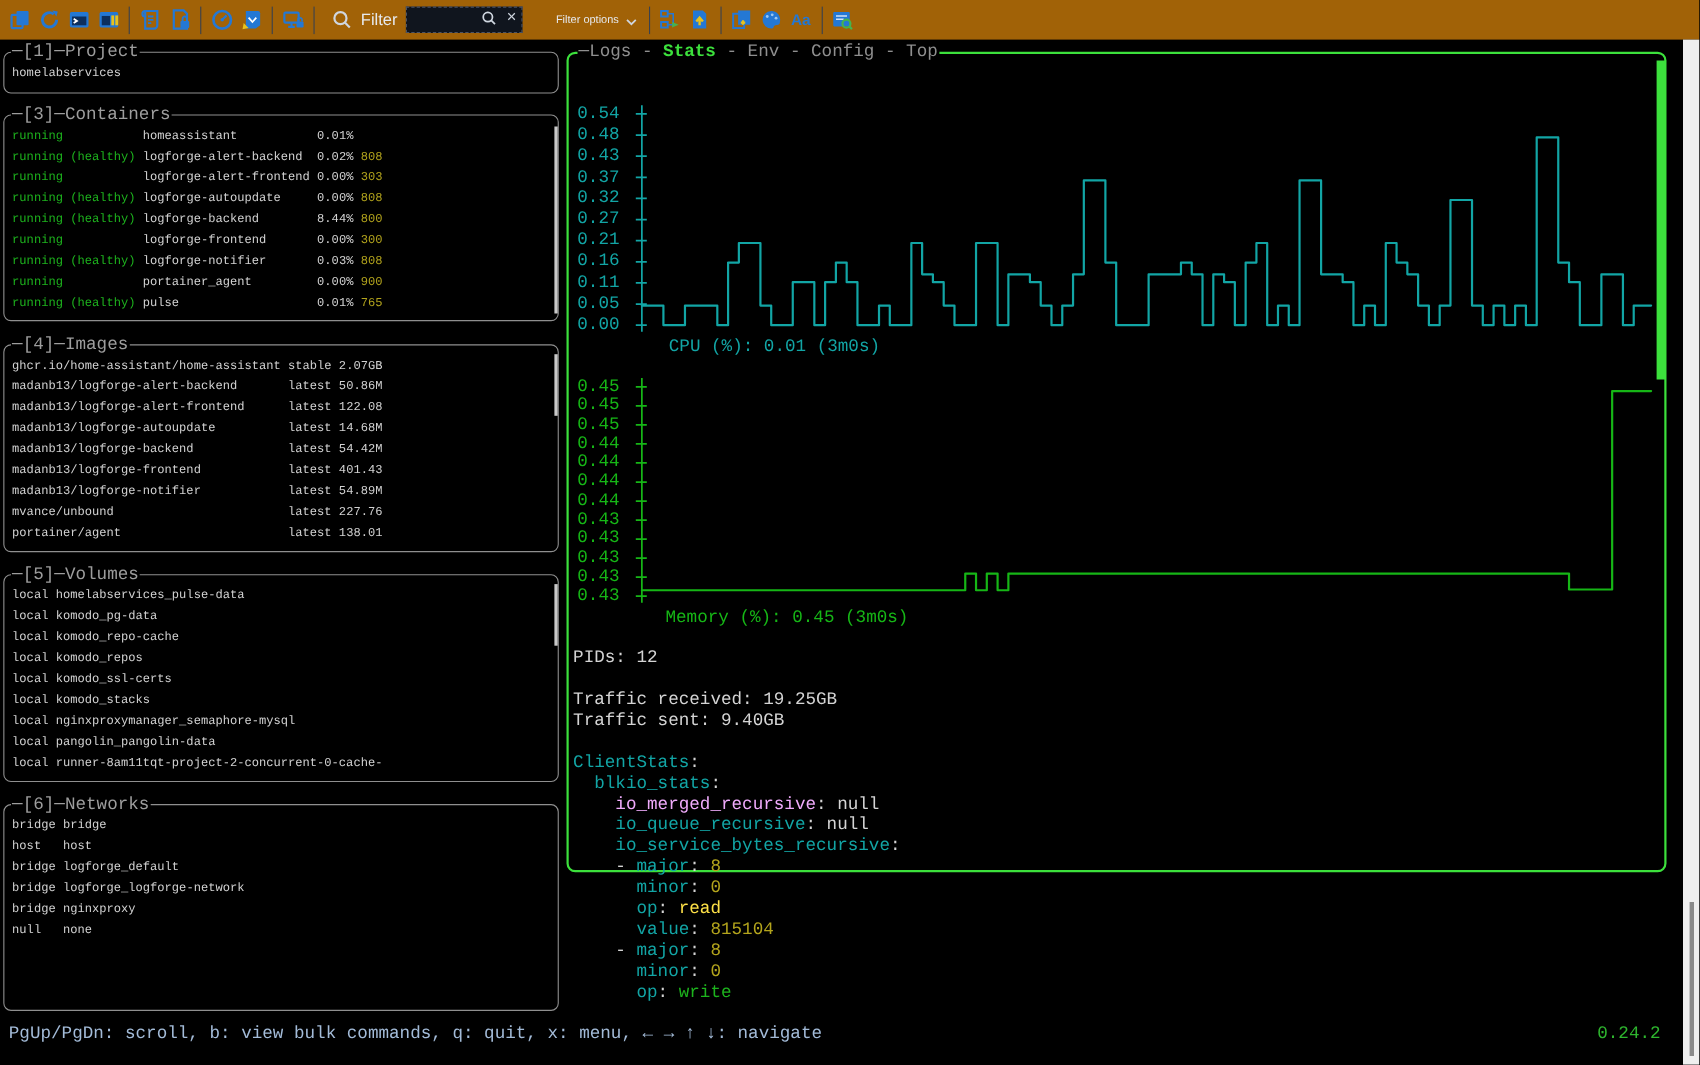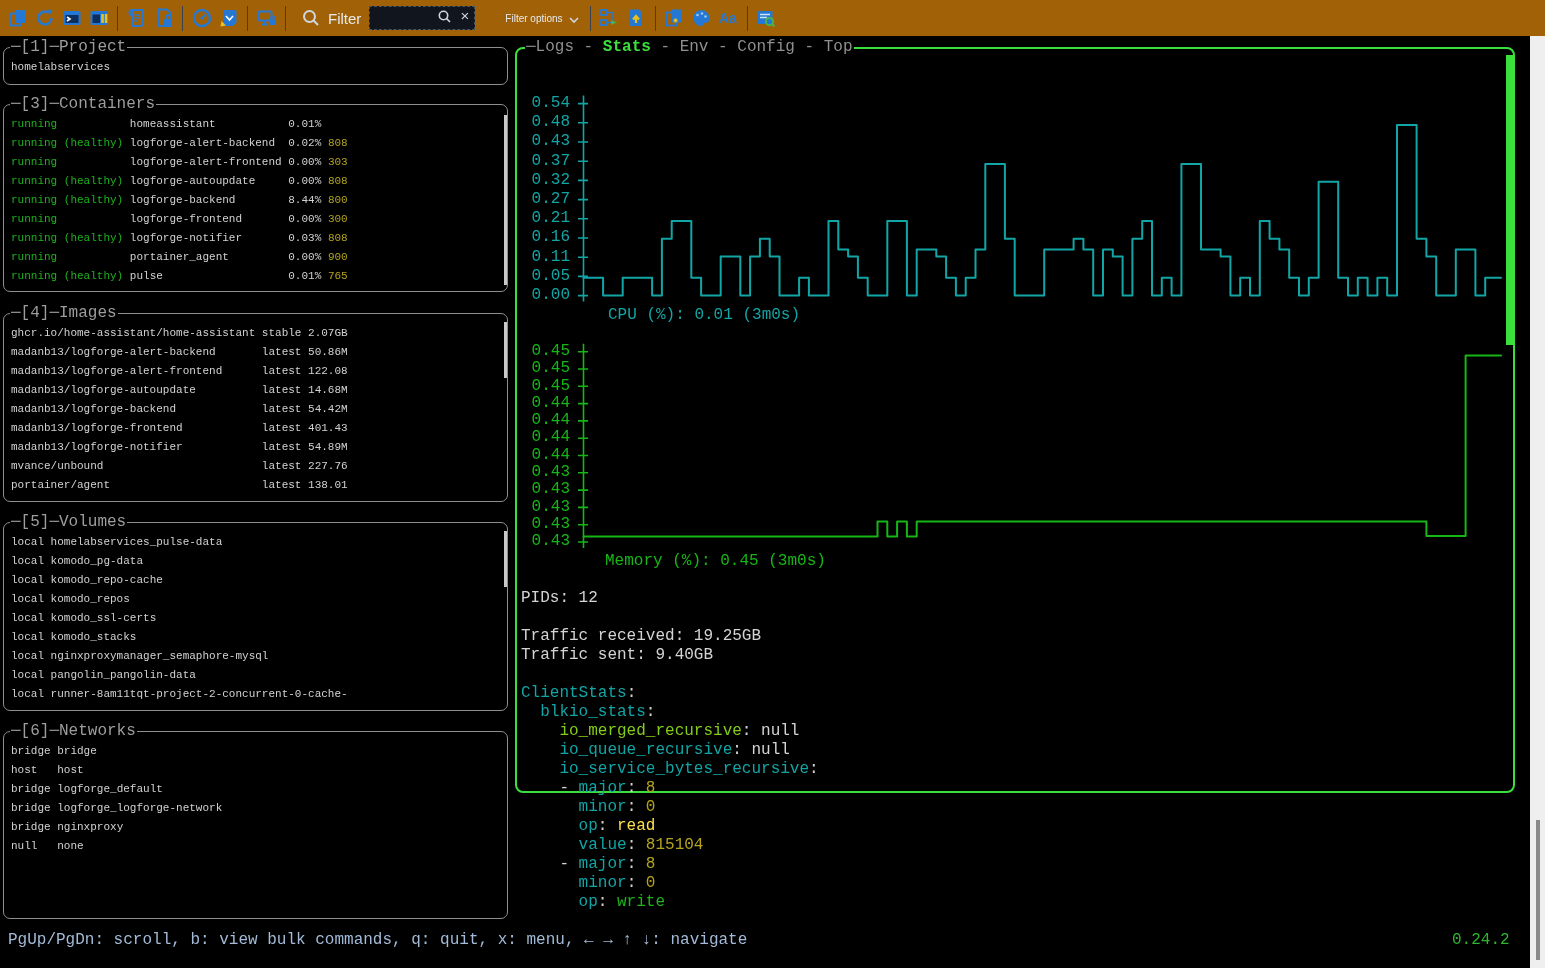--- a/index.html
+++ b/index.html
@@ -19,21 +19,21 @@
   
   .panel{position:absolute;border:1px solid #8f8f8f;border-radius:7px;background:#000;box-sizing:border-box;}
   .panel.main{border:2px solid #3ce03c;border-radius:8px;}
   .ptitle{position:absolute;top:-10px;left:6px;background:#000;color:#9d9d9d;font-size:16px;line-height:19px;white-space:pre;padding:0 1px;}
   .rows{position:absolute;left:7px;top:10px;right:5px;}
   .trow{height:19px;line-height:19px;white-space:pre;font-size:11px;color:#d2d2d2;}
   .st{color:#1db31d;} .tx{color:#d2d2d2;} .pt{color:#b3a41c;}
   .tab{color:#8f8f8f;} .tab.on{color:#3ce03c;font-weight:bold;} .dim{color:#8f8f8f;}
   
   .ylabels{position:absolute;width:52px;}
-  .yl{text-align:right;font-size:16px;white-space:pre;}
+  .yl{text-align:center;font-size:16px;white-space:pre;}
   .cyan{color:#12a5a5;} .green{color:#16b616;}
   .plot{position:absolute;}
   .caption{position:absolute;font-size:16px;white-space:pre;}
   #stats-lines{position:absolute;}
   .sline{height:19px;line-height:19px;white-space:pre;font-size:16px;color:#d4d4d4;}
   .gthumb{position:absolute;background:#3ce03c;}
   .lthumb{position:absolute;width:3px;background:#c9c9c9;}
   
   #statusbar{position:absolute;left:8px;top:931px;height:19px;line-height:19px;font-size:16px;color:#a3bbd8;white-space:pre;}
   #donate{position:absolute;left:1386px;top:931px;font-size:16px;color:#bb2fbb;cursor:pointer;margin-top:36px;}
@@ -301,21 +301,21 @@
     <div class="caption green" style="left:88px;top:503px;">Memory (%): 0.45 (3m0s)</div>
 
     <div id="stats-lines" style="left:4px;top:540px;">
         <div class="sline"><span>PIDs: 12</span></div>
         <div class="sline"> </div>
         <div class="sline"><span>Traffic received: 19.25GB</span></div>
         <div class="sline"><span>Traffic sent: 9.40GB</span></div>
         <div class="sline"> </div>
         <div class="sline"><span style="color: rgb(18, 165, 165);">ClientStats</span><span>:</span></div>
         <div class="sline"><span>  </span><span style="color: rgb(18, 165, 165);">blkio_stats</span><span>:</span></div>
-        <div class="sline"><span>    </span><span style="color: #84cc16; margin-top: 40px;">io_merged_recursive</span><span>: null</span></div>
+        <div class="sline"><span>    </span><span style="color: #f0abfc; margin-top: 40px;">io_merged_recursive</span><span>: null</span></div>
         <div class="sline"><span>    </span><span style="color: rgb(18, 165, 165);">io_queue_recursive</span><span>: null</span></div>
         <div class="sline"><span>    </span><span style="color: rgb(18, 165, 165);">io_service_bytes_recursive</span><span>:</span></div>
         <div class="sline"><span>    - </span><span style="color: rgb(18, 165, 165);">major</span><span>: </span><span style="color: rgb(179, 164, 28);">8</span></div>
         <div class="sline"><span>      </span><span style="color: rgb(18, 165, 165);">minor</span><span>: </span><span style="color: rgb(179, 164, 28);">0</span></div>
         <div class="sline"><span>      </span><span style="color: rgb(18, 165, 165);">op</span><span>: </span><span style="color: #fde047;">read</span></div>
         <div class="sline"><span>      </span><span style="color: rgb(18, 165, 165);">value</span><span>: </span><span style="color: rgb(179, 164, 28);">815104</span></div>
         <div class="sline"><span>    - </span><span style="color: rgb(18, 165, 165);">major</span><span>: </span><span style="color: rgb(179, 164, 28);">8</span></div>
         <div class="sline"><span>      </span><span style="color: rgb(18, 165, 165);">minor</span><span>: </span><span style="color: rgb(179, 164, 28);">0</span></div>
         <div class="sline"><span>      </span><span style="color: rgb(18, 165, 165);">op</span><span>: </span><span style="color: rgb(29, 179, 29);">write</span></div>
       </div>

